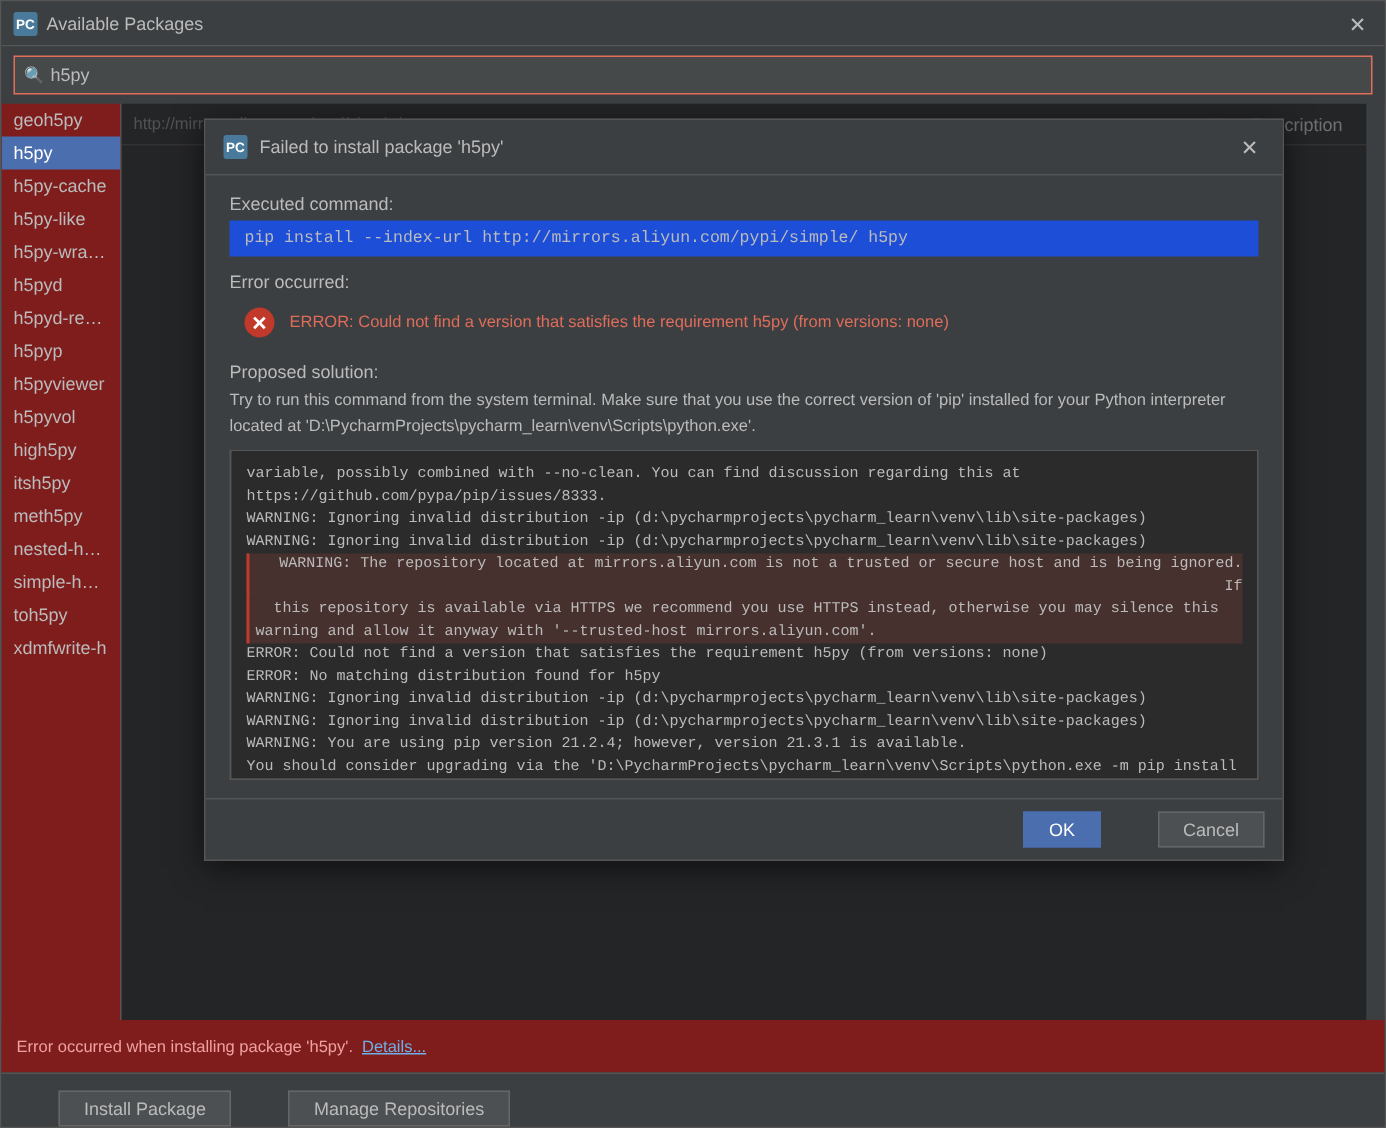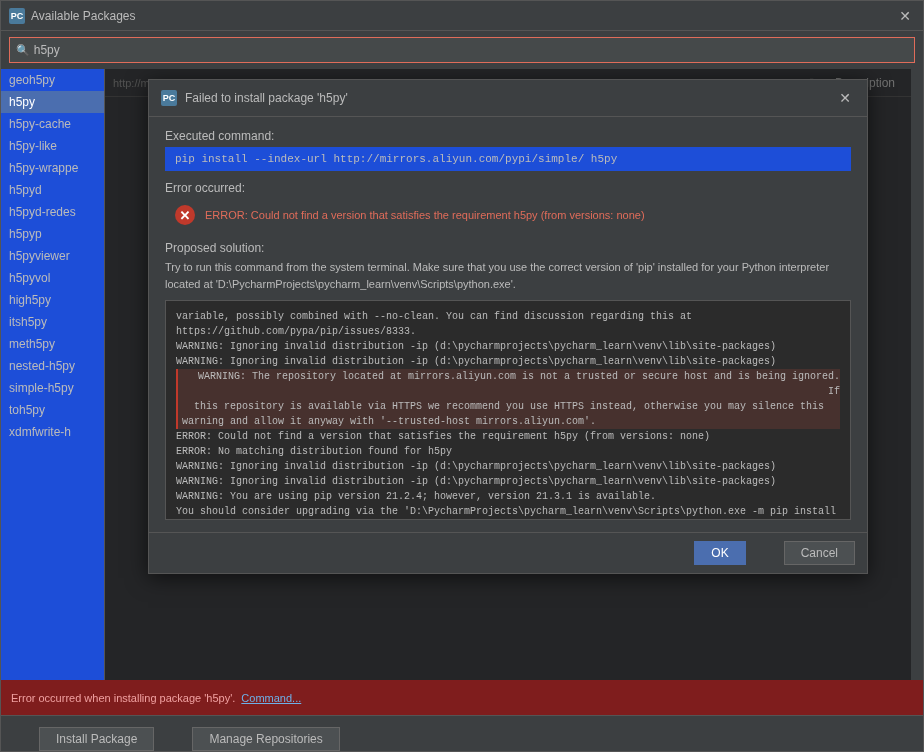--- a/index.html
+++ b/index.html
@@ -92,22 +92,22 @@
 
     
     .main-content {
       display: flex;
       flex: 1;
       overflow: hidden;
     }
 
     
     .package-list {
-      width: 104px;
-      background: #1d4ed8;
+      width: 80px;
+      background: #7f1d1d;
       overflow-y: auto;
       flex-shrink: 0;
       border-right: 1px solid #555;
     }
     .package-item {
       padding: 4px 8px;
       cursor: pointer;
       color: #bbbbbb;
       font-size: 12px;
       white-space: nowrap;
@@ -457,21 +457,21 @@
       </div>
 
     </div>
 
     <div class="scrollbar-stub"></div>
 
   </div>
 
   <div class="status-bar">
     <span class="status-text">Error occurred when installing package 'h5py'.</span>
-    <span class="status-link">Command...</span>
+    <span class="status-link">Details...</span>
   </div>
 
   <div class="action-bar">
     <button class="btn">Install Package</button>
     <button class="btn">Manage Repositories</button>
   </div>
 
 </div>
 
 </body></html>

